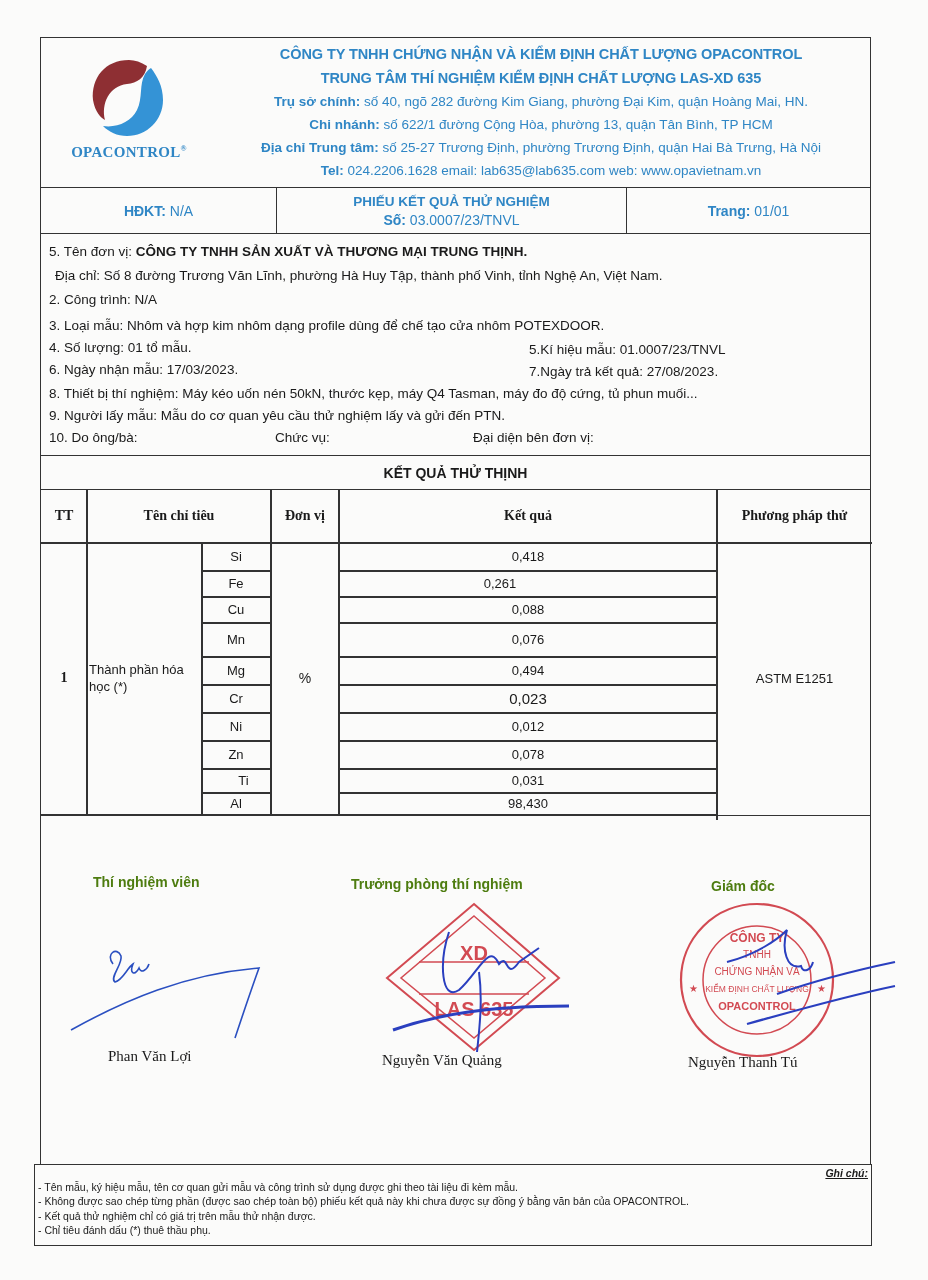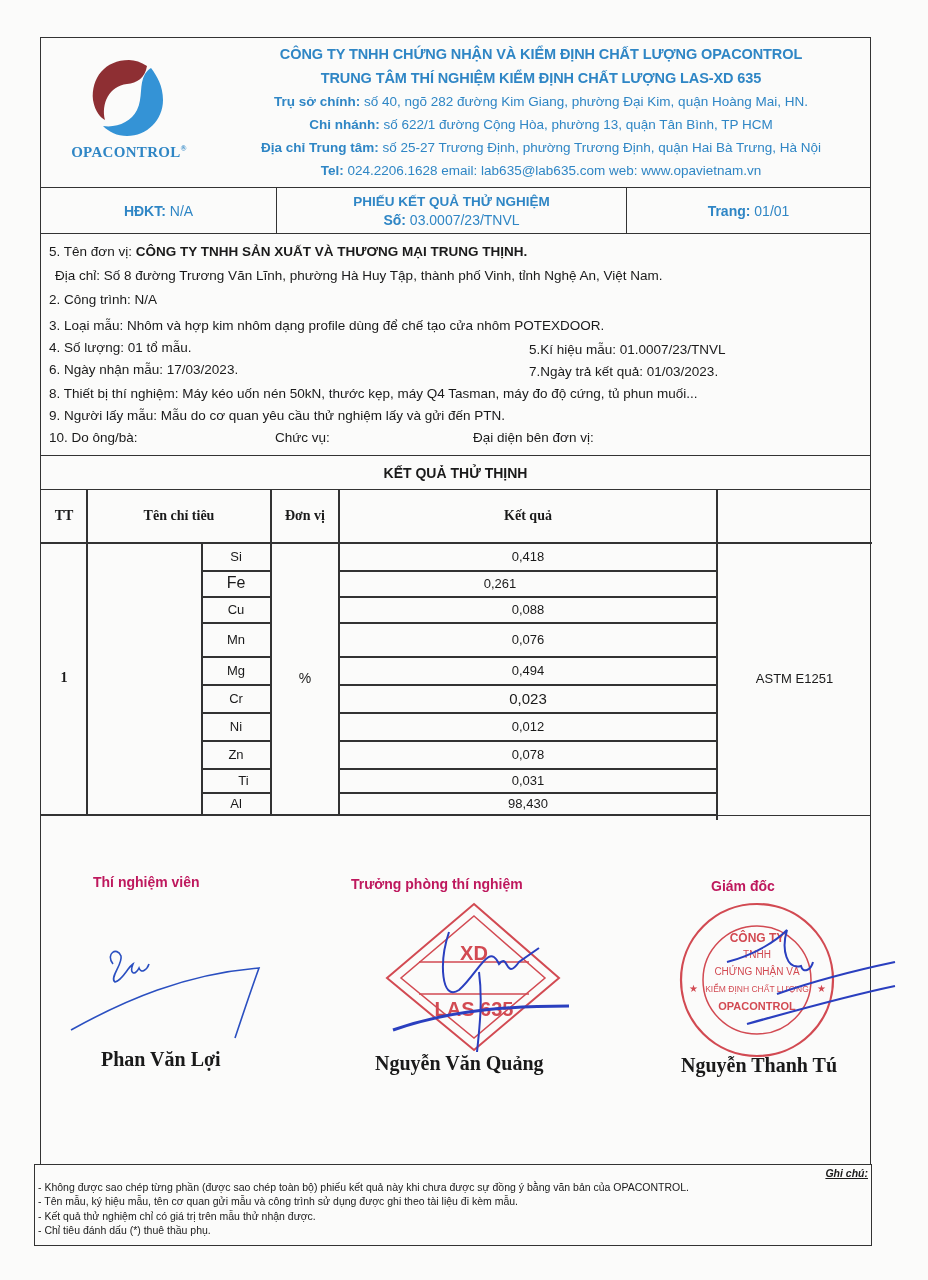--- a/index.html
+++ b/index.html
@@ -34,22 +34,22 @@
   .info-line b { font-weight: bold; }
 
   .frame-results { position: absolute; left: 40px; top: 456px; width: 831px; height: 360px; border: 1.5px solid #333; border-top: none; font-family: "Liberation Sans", sans-serif; font-size: 13px; }
   .res-title { position: absolute; left: 0; top: 0; width: 100%; height: 34px; display: flex; align-items: center; justify-content: center; font-weight: bold; font-size: 14px; border-bottom: 1.5px solid #333; }
 
   .grid-line { position: absolute; background: #333; }
   .cell { position: absolute; display: flex; align-items: center; justify-content: center; text-align: center; }
   .hdr { font-weight: bold; font-family: "Liberation Serif", serif; font-size: 14px; }
 
   .frame-sign { position: absolute; left: 40px; top: 816px; width: 831px; height: 348px; border: 1.5px solid #333; border-top: none; border-bottom: none; }
-  .sign-title { position: absolute; color: #be185d; font-weight: bold; font-family: "Liberation Sans", sans-serif; font-size: 14px; }
-  .sign-name { position: absolute; font-weight: bold; font-family: "Liberation Serif", serif; font-size: 20px; }
+  .sign-title { position: absolute; color: #4d7c0f; font-weight: bold; font-family: "Liberation Sans", sans-serif; font-size: 14px; }
+  .sign-name { position: absolute; font-weight: normal; font-family: "Liberation Serif", serif; font-size: 15px; margin-left: 7px; }
 
   .frame-notes { position: absolute; left: 34px; top: 1164px; width: 838px; height: 82px; border: 1.5px solid #333; font-family: "Liberation Sans", sans-serif; font-size: 10.5px; padding: 1px 3px; line-height: 14.2px; }
   .notes-title { font-weight: bold; font-style: italic; text-decoration: underline; text-align: right; }
 </style>
 </head>
 <body>
 
 <div class="page">
 
   <div class="frame-header">
@@ -80,52 +80,54 @@
   </div>
 
   <div class="frame-info">
     <div class="info-line" style="top:10px"><span>5. Tên đơn vị:</span> <b>CÔNG TY TNHH SẢN XUẤT VÀ THƯƠNG MẠI TRUNG THỊNH.</b></div>
     <div class="info-line indent" style="top:34px"><span>Địa chỉ:</span> <span>Số 8 đường Trương Văn Lĩnh, phường Hà Huy Tập, thành phố Vinh, tỉnh Nghệ An, Việt Nam.</span></div>
     <div class="info-line" style="top:58px">2. Công trình: N/A</div>
     <div class="info-line" style="top:84px">3. Loại mẫu: Nhôm và hợp kim nhôm dạng profile dùng để chế tạo cửa nhôm POTEXDOOR.</div>
     <div class="info-line" style="top:106px">4. Số lượng: 01 tổ mẫu.</div>
     <div class="info-line" style="top:108px; left:488px">5.Kí hiệu mẫu: 01.0007/23/TNVL</div>
     <div class="info-line" style="top:128px">6. Ngày nhận mẫu: 17/03/2023.</div>
-    <div class="info-line" style="top:130px; left:488px">7.Ngày trả kết quả: 01/03/2023.</div>
+    <div class="info-line" style="top:130px; left:488px">7.Ngày trả kết quả: 27/08/2023.</div>
     <div class="info-line" style="top:152px">8. Thiết bị thí nghiệm: Máy kéo uốn nén 50kN, thước kẹp, máy Q4 Tasman, máy đo độ cứng, tủ phun muối...</div>
     <div class="info-line" style="top:174px">9. Người lấy mẫu:  Mẫu do cơ quan yêu cầu thử nghiệm lấy và gửi đến PTN.</div>
     <div class="info-line" style="top:196px">10. Do ông/bà:</div>
     <div class="info-line" style="top:196px; left:234px">Chức vụ:</div>
     <div class="info-line" style="top:196px; left:432px">Đại diện bên đơn vị:</div>
   </div>
 
   <div class="frame-results">
     <div class="res-title">KẾT QUẢ THỬ THỊNH</div>
 
     <div class="cell hdr" style="left:0;top:34px;width:46px;height:52px">TT</div>
     <div class="cell hdr" style="left:46px;top:34px;width:184px;height:52px">Tên chỉ tiêu</div>
     <div class="cell hdr" style="left:230px;top:34px;width:68px;height:52px">Đơn vị</div>
     <div class="cell hdr" style="left:298px;top:34px;width:378px;height:52px">Kết quả</div>
+    <div class="cell hdr" style="left:676px;top:34px;width:155px;height:52px">Phương pháp thử</div>
 
     <div class="grid-line" style="left:45px;top:34px;width:1.5px;height:324px"></div>
     <div class="grid-line" style="left:229px;top:34px;width:1.5px;height:324px"></div>
     <div class="grid-line" style="left:160px;top:86px;width:1.5px;height:272px"></div>
     <div class="grid-line" style="left:297px;top:34px;width:1.5px;height:324px"></div>
     <div class="grid-line" style="left:675px;top:34px;width:1.5px;height:330px"></div>
 
     <div class="grid-line" style="left:0;top:86px;width:831px;height:1.5px"></div>
 
     <div class="cell" style="left:0;top:86px;width:46px;height:272px;font-weight:bold;font-family:'Liberation Serif',serif;font-size:14px">1</div>
+    <div class="cell" style="left:48px;top:86px;width:112px;height:272px;justify-content:flex-start;text-align:left;font-size:13px;line-height:17px;padding-right:6px">Thành phần hóa học (*)</div>
     <div class="cell" style="left:230px;top:86px;width:68px;height:272px;font-size:14px">%</div>
     <div class="cell" style="left:676px;top:86px;width:155px;height:272px;font-size:13px">ASTM E1251</div>
 
     <div id="element-rows">
         <div class="cell" style="left: 161px; top: 86px; width: 68px; height: 28px; font-size: 13px;">Si</div>
         <div class="cell" style="left: 298px; top: 86px; width: 378px; height: 28px; font-size: 13px;">0,418</div>
-        <div class="cell" style="left: 161px; top: 114px; width: 68px; height: 26px; font-size: 16px;">Fe</div>
+        <div class="cell" style="left: 161px; top: 114px; width: 68px; height: 26px; font-size: 13px;">Fe</div>
         <div class="cell" style="left: 298px; top: 114px; width: 322px; height: 26px; font-size: 13px;">0,261</div>
         <div class="grid-line" style="left: 160px; top: 114px; width: 70px; height: 1.5px;"></div>
         <div class="grid-line" style="left: 297px; top: 114px; width: 380px; height: 1.5px;"></div>
         <div class="cell" style="left: 161px; top: 140px; width: 68px; height: 26px; font-size: 13px;">Cu</div>
         <div class="cell" style="left: 298px; top: 140px; width: 378px; height: 26px; font-size: 13px;">0,088</div>
         <div class="grid-line" style="left: 160px; top: 140px; width: 70px; height: 1.5px;"></div>
         <div class="grid-line" style="left: 297px; top: 140px; width: 380px; height: 1.5px;"></div>
         <div class="cell" style="left: 161px; top: 166px; width: 68px; height: 34px; font-size: 13px;">Mn</div>
         <div class="cell" style="left: 298px; top: 166px; width: 378px; height: 34px; font-size: 13px;">0,076</div>
         <div class="grid-line" style="left: 160px; top: 166px; width: 70px; height: 1.5px;"></div>
@@ -196,18 +198,18 @@
       <path d="M70 124 C120 110 170 96 218 86" stroke="#2a3fbf" stroke-width="2.2" fill="none"></path>
     </svg>
 
     <div class="sign-name" style="left:60px;top:232px">Phan Văn Lợi</div>
     <div class="sign-name" style="left:334px;top:236px">Nguyễn Văn Quảng</div>
     <div class="sign-name" style="left:640px;top:238px">Nguyễn Thanh Tú</div>
   </div>
 
   <div class="frame-notes">
     <div class="notes-title">Ghi chú:</div>
+    <div>- Tên mẫu, ký hiệu mẫu, tên cơ quan gửi mẫu và công trình sử dụng được ghi theo tài liệu đi kèm mẫu.</div>
     <div>- Không được sao chép từng phần (được sao chép toàn bộ) phiếu kết quả này khi chưa được sự đồng ý bằng văn bản của OPACONTROL.</div>
-    <div>- Tên mẫu, ký hiệu mẫu, tên cơ quan gửi mẫu và công trình sử dụng được ghi theo tài liệu đi kèm mẫu.</div>
     <div>- Kết quả thử nghiệm chỉ có giá trị trên mẫu thử nhận được.</div>
     <div>- Chỉ tiêu đánh dấu (*) thuê thầu phụ.</div>
   </div>
 </div>
 
 </body></html>

